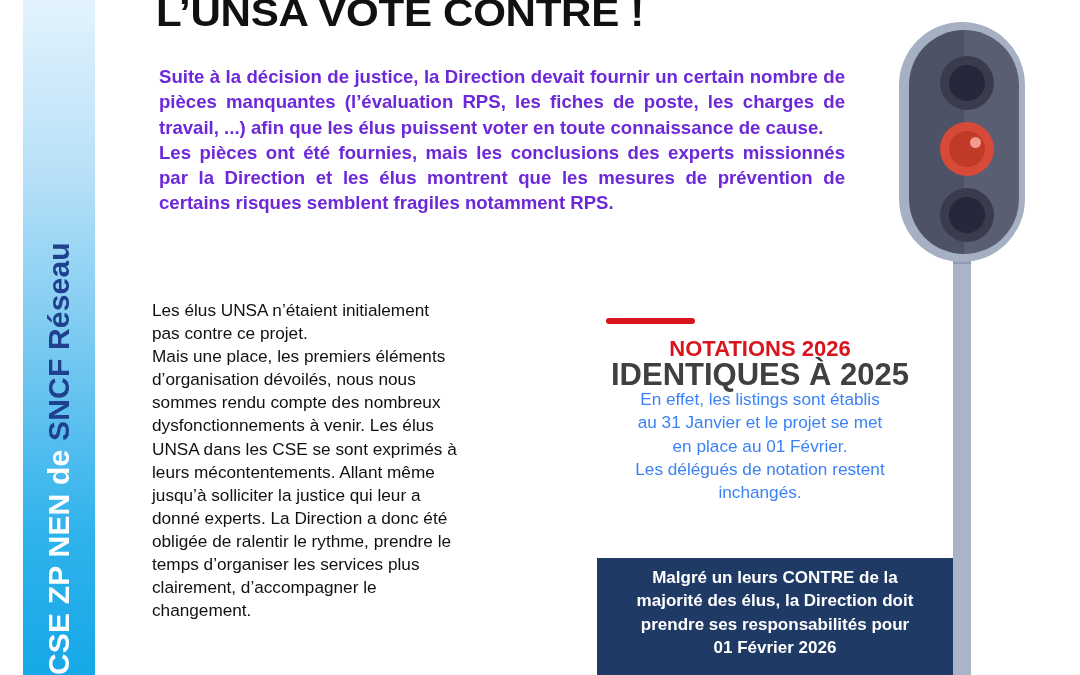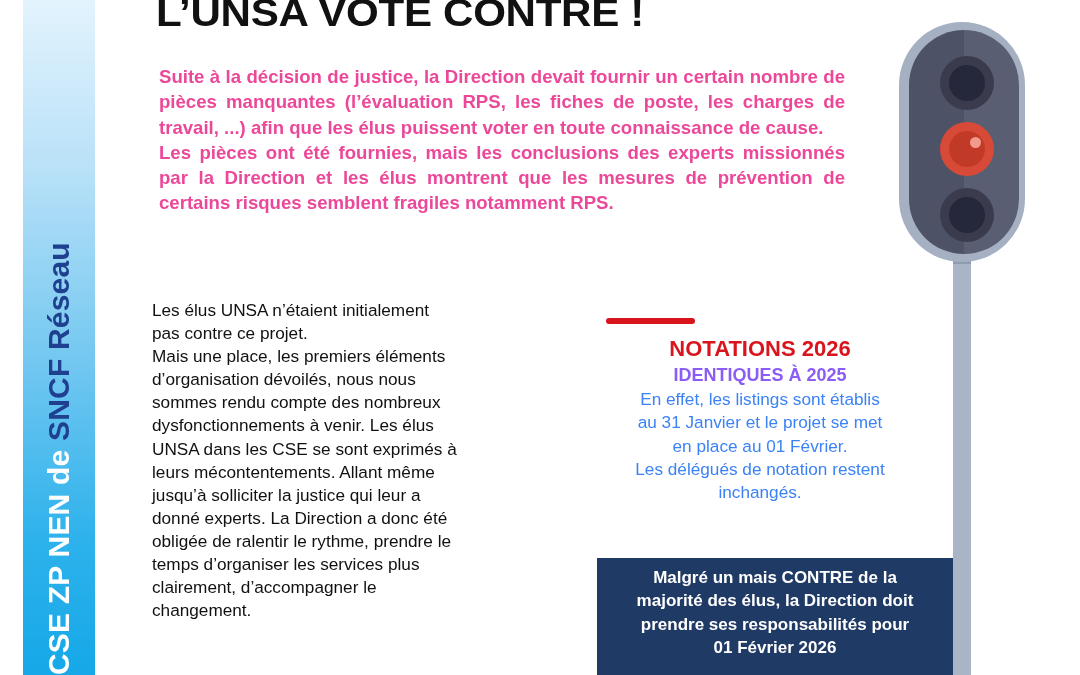--- a/index.html
+++ b/index.html
@@ -34,39 +34,39 @@
     position: absolute; left: 156px; top: -9px;
     font-size: 39px; font-weight: bold; color: #111;
     letter-spacing: -0.3px;
     font-family: "Liberation Sans", sans-serif;
     transform: scaleX(1.08); transform-origin: left top;
   }
 
   
   .intro {
     position: absolute; left: 159px; top: 64px; width: 686px;
-    color: #ec4899; font-size: 18.6px; font-weight: bold;
+    color: #6d28d9; font-size: 18.6px; font-weight: bold;
     line-height: 25.3px; text-align: justify;
   }
   .intro p { margin: 0; }
 
   
   .body-left {
     position: absolute; left: 152px; top: 299px; width: 370px;
     color: #111; font-size: 17.2px; line-height: 23.1px;
   }
 
   
   .notations { position: absolute; left: 605px; top: 318px; width: 310px; text-align: center; }
   .red-bar {
     width: 89px; height: 6px; background: #d8141c; border-radius: 3px;
     margin-left: 1px; margin-bottom: 12px;
   }
   .notations .title-red { color: #d8141c; font-weight: bold; font-size: 22px; line-height: 26px; }
-  .notations .title-black { color: #8b5cf6; font-weight: bold; font-size: 18px; line-height: 26px; }
+  .notations .title-black { color: #404040; font-weight: bold; font-size: 31px; line-height: 26px; }
   .notations .text { color: #3b82f6; font-size: 17.2px; line-height: 23.3px; }
 
   
   .callout {
     position: absolute; left: 597px; top: 558px; width: 356px; height: 130px;
     background: #203a66; color: #fff;
     text-align: center; font-weight: bold;
     font-size: 17px; line-height: 23.3px;
     padding: 8px 8px 0 8px;
   }
@@ -161,19 +161,19 @@
         <div class="lamp top"></div>
         <div class="lamp red">
             <span class="glint"></span>
           </div>
         <div class="lamp bottom"></div>
       </div>
     </div>
   </div>
 
   <div class="callout">
-    <div>Malgré un mais CONTRE de la</div>
+    <div>Malgré un leurs CONTRE de la</div>
     <div>majorité des élus, la Direction doit</div>
     <div>prendre ses responsabilités pour</div>
     <div>01 Février 2026</div>
   </div>
 
 </div>
 
 </body></html>

